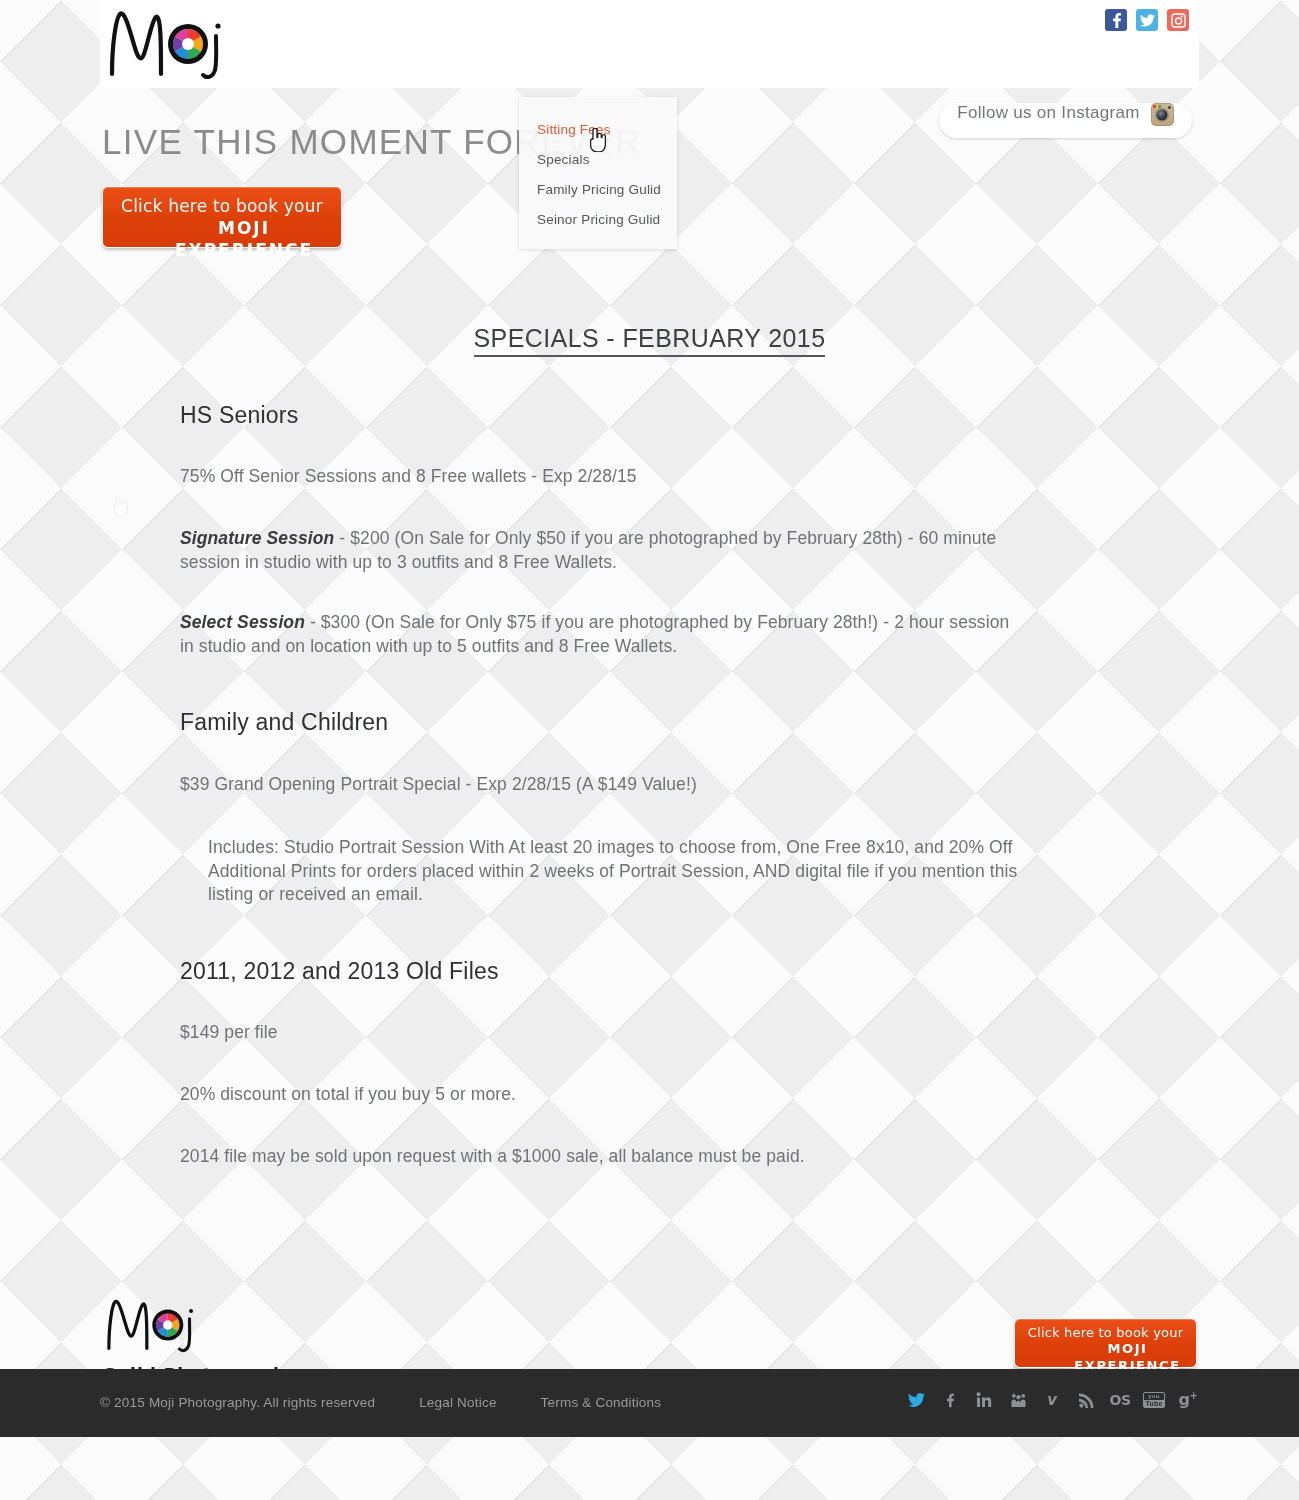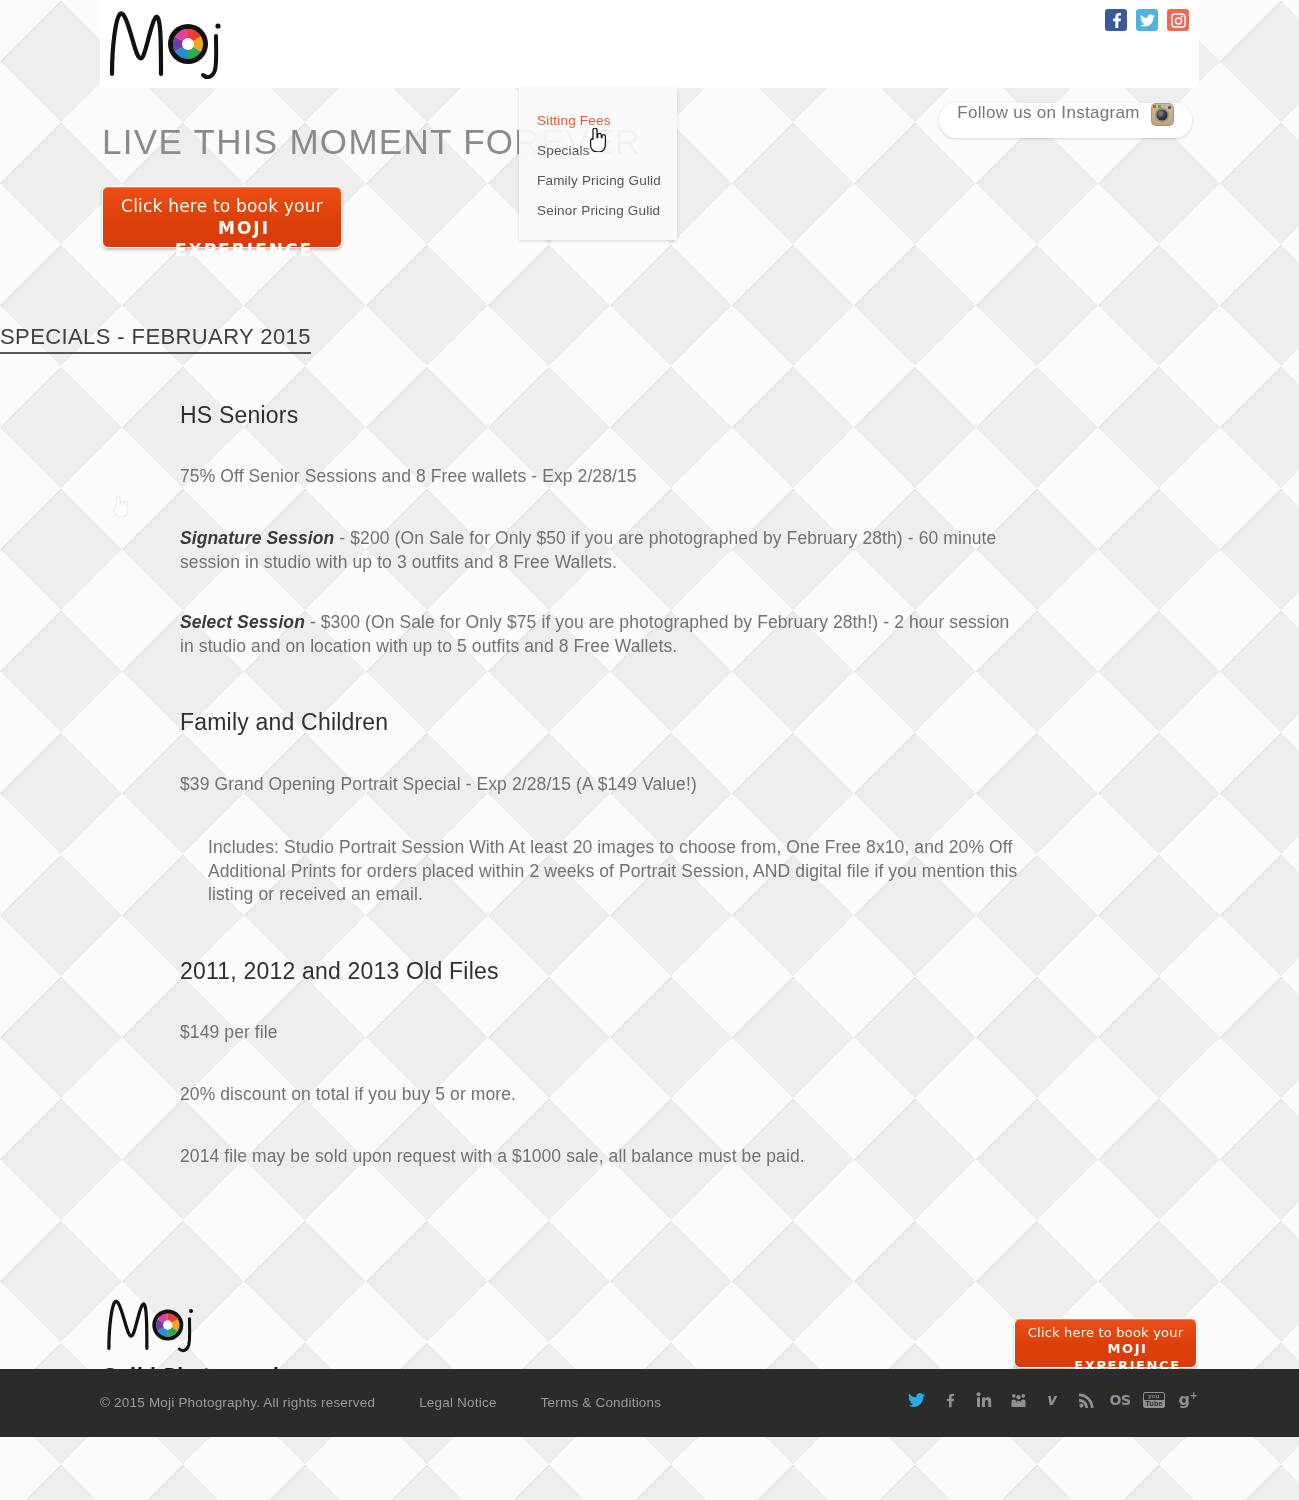--- a/index.html
+++ b/index.html
@@ -108,21 +108,21 @@
     right: 14px;
     bottom: 10px;
     height: 2px;
     background: #e06442;
   }
 
   
   .dropdown {
     position: absolute;
     left: 519px;
-    top: 88px;
+    top: 97px;
     width: 158px;
     background: rgba(250,250,250,0.94);
     box-shadow: 0 1px 4px rgba(0,0,0,0.13);
     padding: 18px 0 14px 0;
     z-index: 60;
   }
   .dd-item {
     font-size: 13.5px;
     color: #55565a;
     padding: 7px 0 8px 18px;
@@ -248,22 +248,22 @@
     box-shadow: 0 0 0 1.5px #9f8e74;
   }
 
   
   .content { position: absolute; left: 0; top: 0; width: 1299px; }
 
   .page-heading {
     position: absolute;
     left: 0; right: 0;
     top: 324px;
-    text-align: left;
-    font-size: 22px;
+    text-align: center;
+    font-size: 25px;
     letter-spacing: 0.4px;
     color: #3f4043;
     font-family: "Liberation Sans", sans-serif;
   }
   .page-heading span {
     border-bottom: 2px solid #55565a;
     padding-bottom: 3px;
   }
 
   .sec-title {

